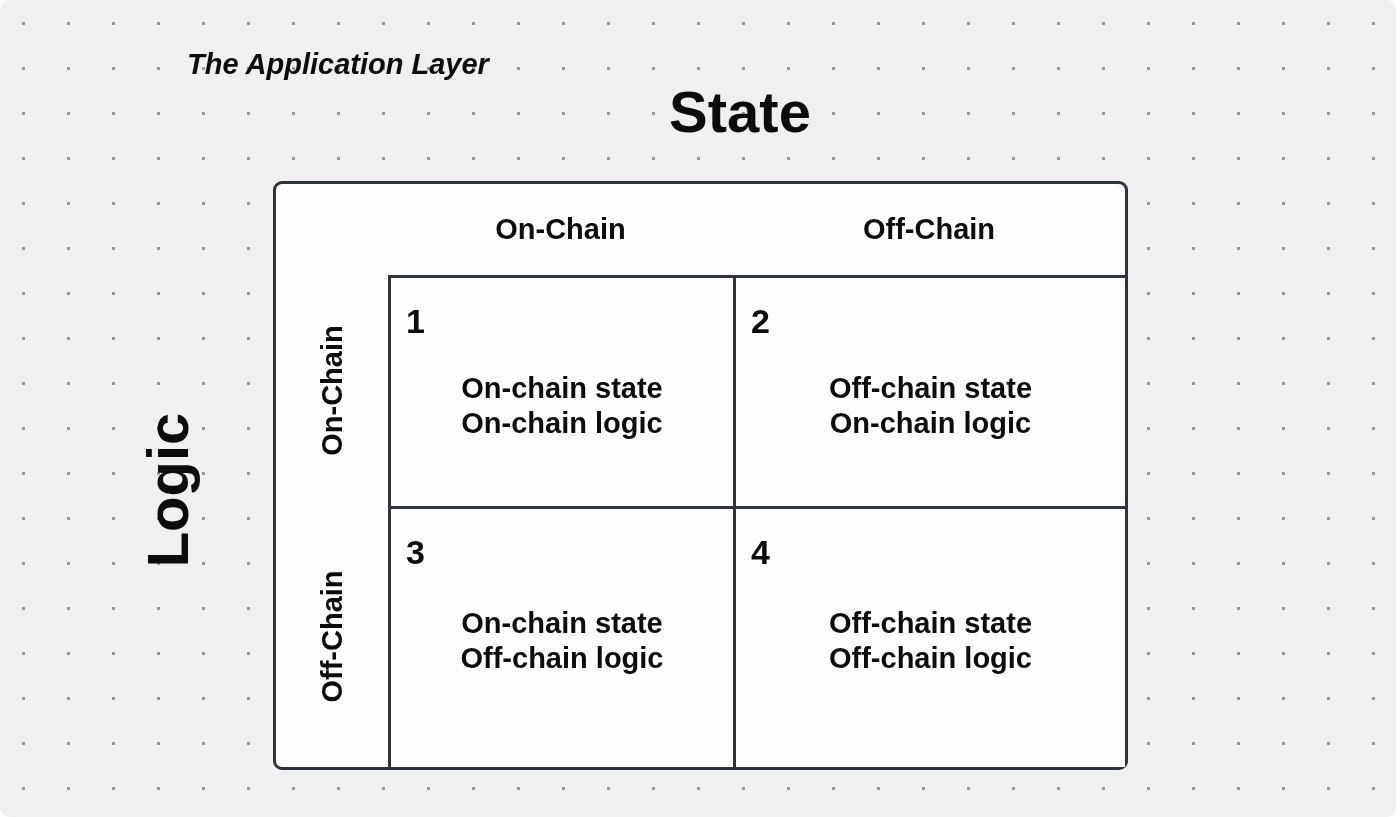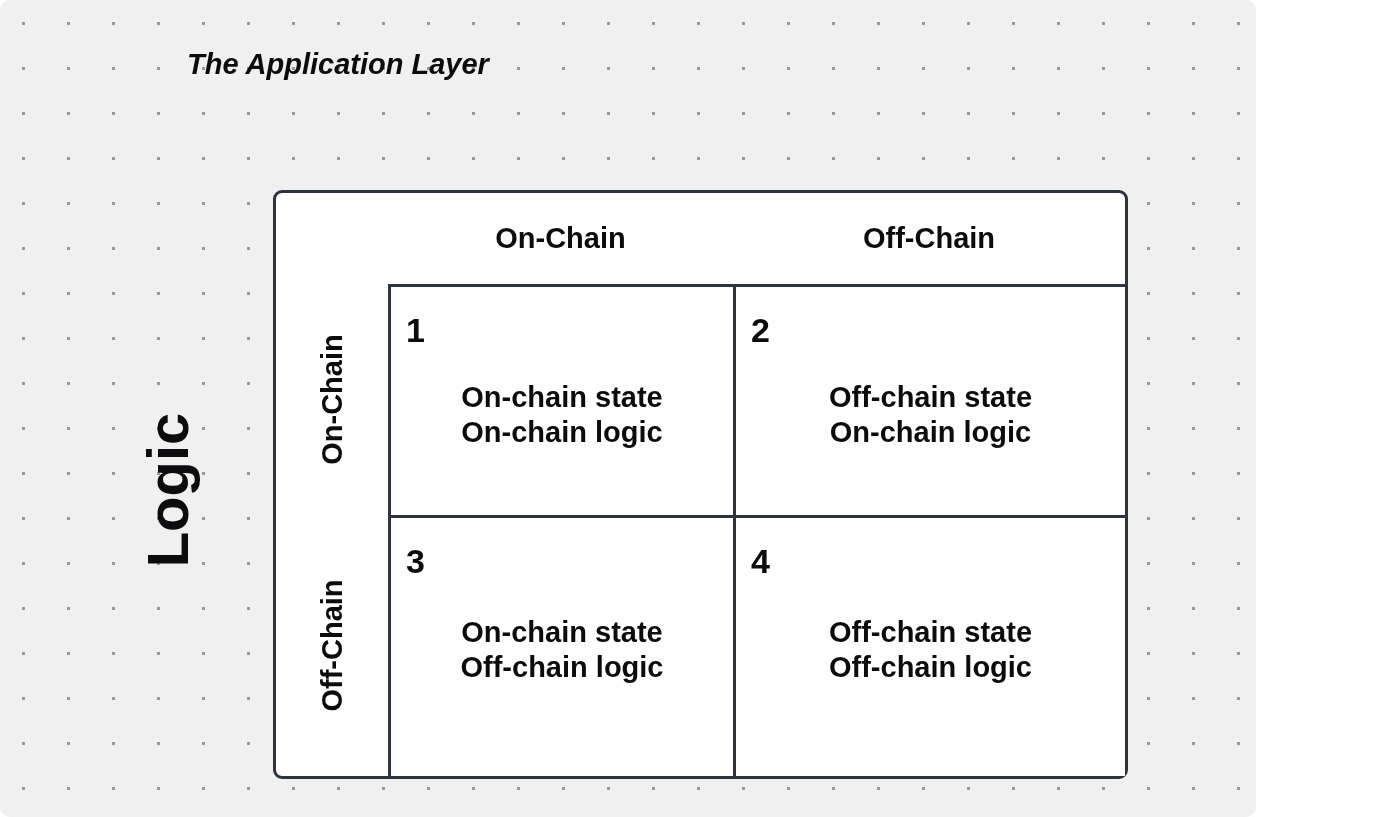--- a/index.html
+++ b/index.html
@@ -10,21 +10,21 @@
     --cellbg:#fefefe;
   }
   *{box-sizing:border-box;margin:0;padding:0;}
   html,body{width:1400px;height:817px;overflow:hidden;}
   body{
     font-family:"Liberation Sans","DejaVu Sans",sans-serif;
     color:var(--ink);
   }
   .canvas{
     position:relative;
-    width:1256px;height:817px;
+    width:1396px;height:817px;
     background-color:var(--bg);
     background-image:radial-gradient(circle,var(--dot) 1.4px,rgba(0,0,0,0) 1.9px);
     background-size:45px 45px;
     background-position:1px 1px;
     border-radius:10px;
   }
   .doc-title{
     position:absolute;left:187px;top:47px;
     font-size:29px;font-weight:700;font-style:italic;
     line-height:35px;white-space:nowrap;
@@ -41,21 +41,20 @@
   }
   .box{
     position:absolute;left:273px;top:181px;
     width:855px;height:589px;
     background:var(--cellbg);
     border:3px solid var(--line);
     border-radius:9px;
     display:grid;
     grid-template-columns:112px 345px 1fr;
     grid-template-rows:91px 231px 1fr;
-    margin-top:9px;
   }
   .corner{}
   .col-header{
     display:flex;align-items:center;justify-content:center;
     font-size:29px;font-weight:700;
   }
   .row-label{
     display:flex;align-items:center;justify-content:center;
   }
   .row-label span{
@@ -82,20 +81,21 @@
     text-align:right;white-space:nowrap;
   }
 </style>
 </head>
 <body>
 
 <div class="canvas">
 
   <div class="doc-title">The Application Layer</div>
 
+  <div class="axis-x">State</div>
 
   <div class="axis-y">Logic</div>
 
   <div class="box">
 
     <div class="corner"></div>
 
     <div class="col-header">On-Chain</div>
 
     <div class="col-header">Off-Chain</div>

